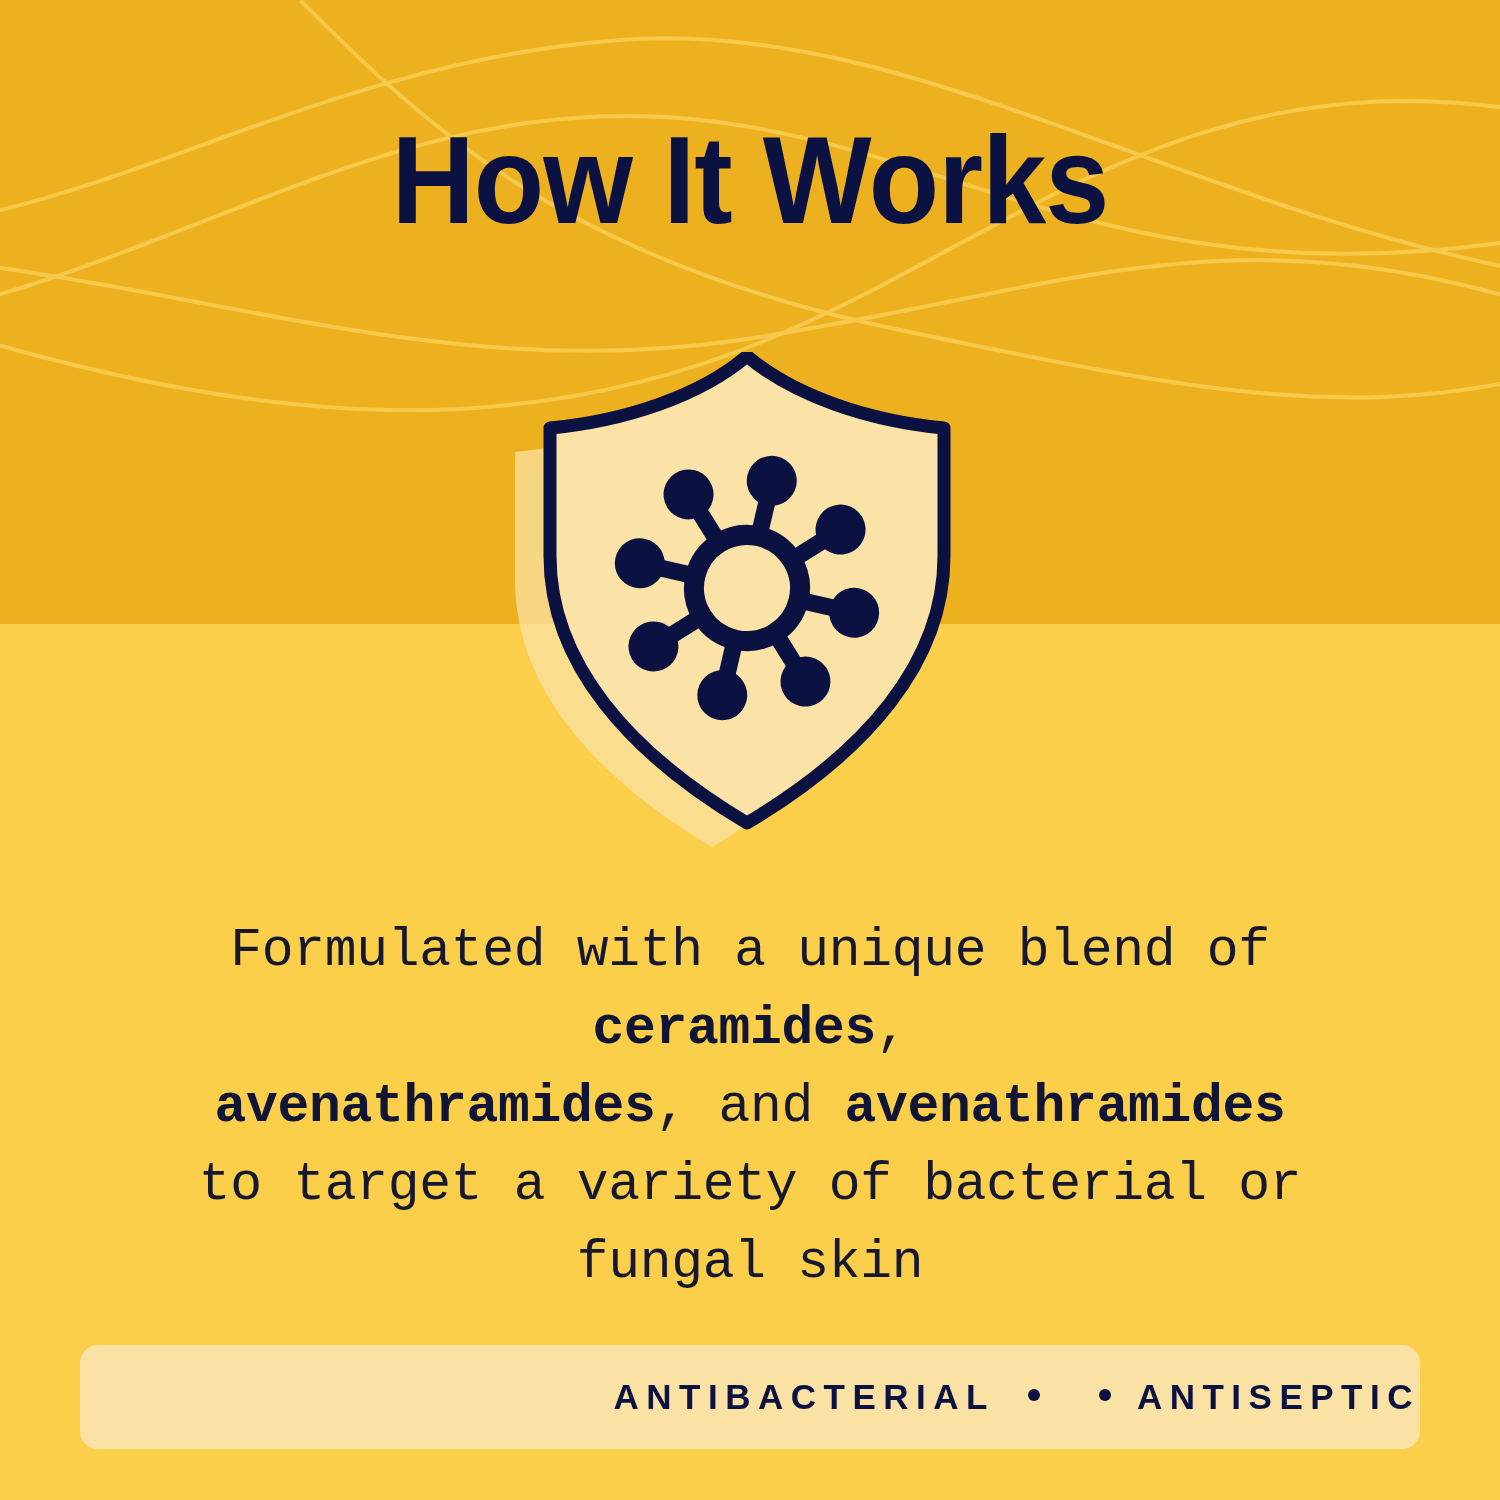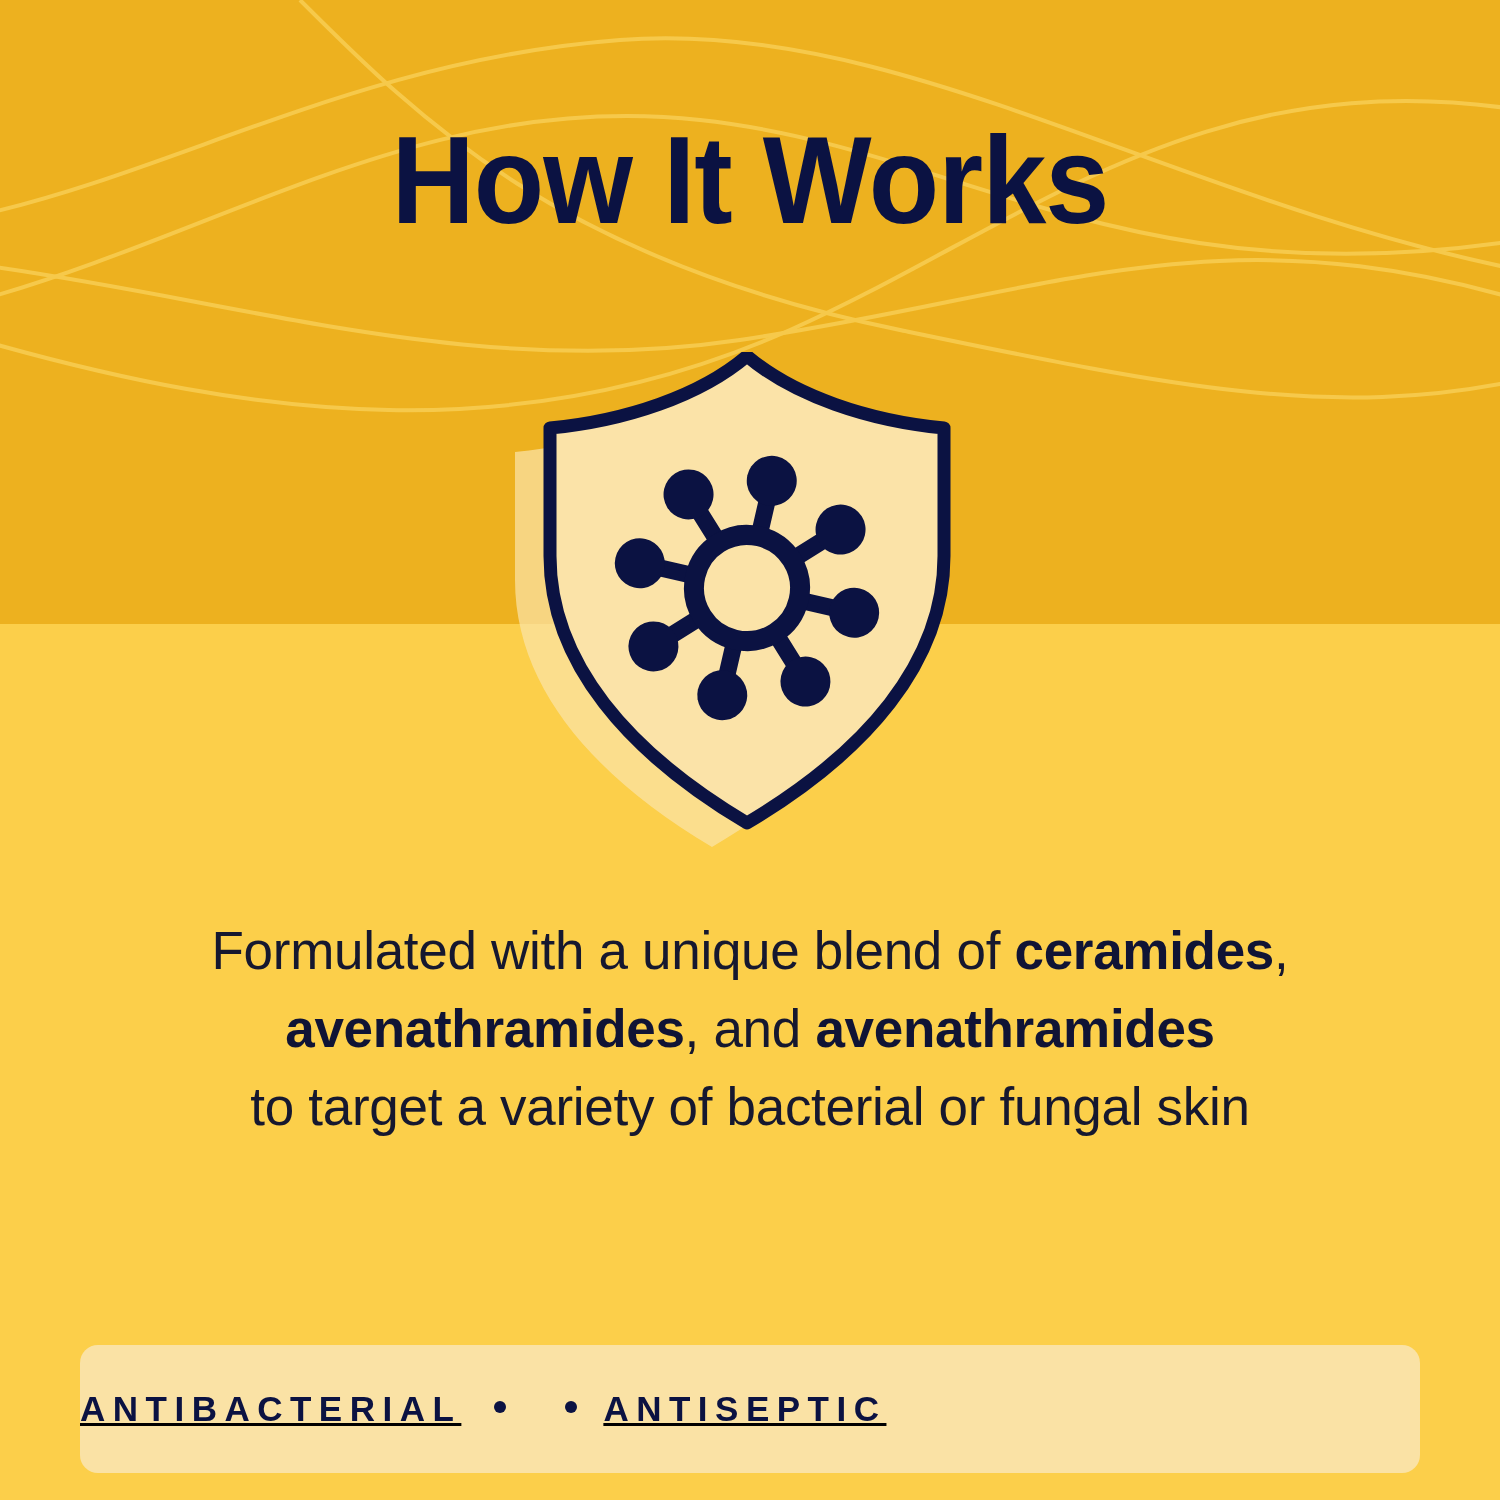--- a/index.html
+++ b/index.html
@@ -72,42 +72,41 @@
   .shield-svg { display: block; width: 540px; height: 500px; }
 
   
   .body-copy {
     position: absolute;
     left: 150px;
     top: 912px;
     width: 1200px;
     text-align: center;
     color: #16182F;
-    font-family: Liberation Sans, sans-serif;
+    font-family: Liberation Mono, monospace;
     font-weight: 300;
     font-size: 53px;
     line-height: 78px;
     letter-spacing: -0.3px;
   }
   .body-copy b { font-weight: 700; color: #101435; }
   .body-copy .line { display: block; }
 
   
   .badge-bar {
     position: absolute;
     left: 80px;
     top: 1345px;
     width: 1340px;
-    height: 128px;
+    height: 104px;
     background: #FAE2A5;
     border-radius: 18px;
     display: flex;
     align-items: center;
-    justify-content: flex-start;
-    text-decoration: underline;
+    justify-content: flex-end;
   }
   .badge-text {
     color: #0B1242;
     font-family: "Liberation Sans", "DejaVu Sans", sans-serif;
     font-weight: 700;
     font-size: 35px;
     letter-spacing: 7.5px;
     white-space: nowrap;
     display: flex;
     align-items: center;

